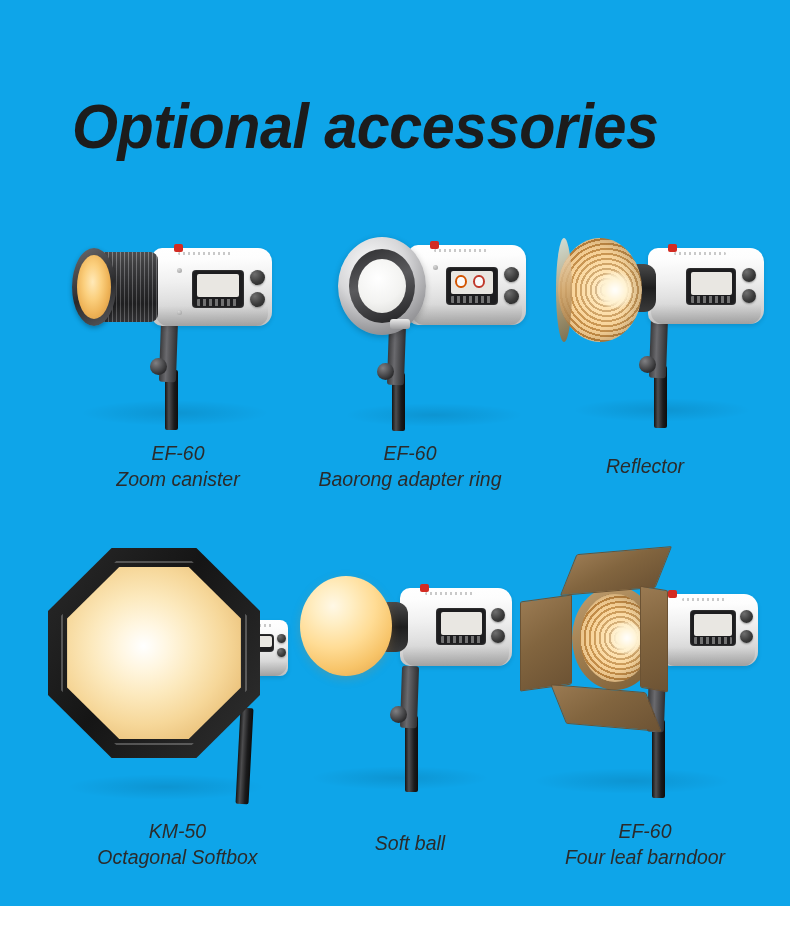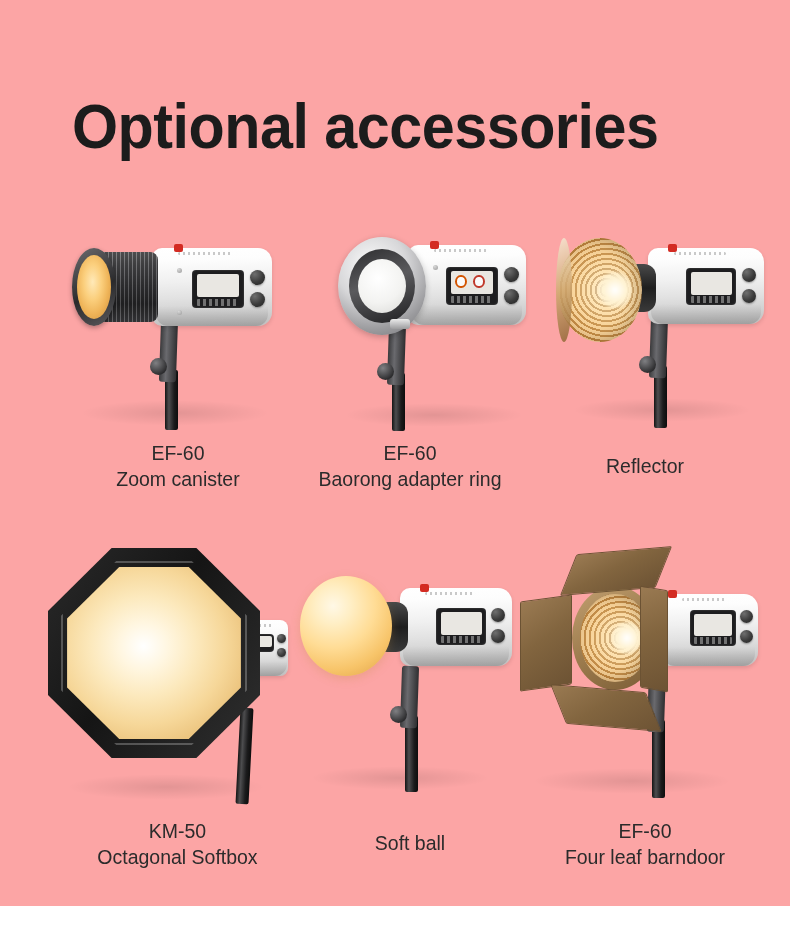--- a/index.html
+++ b/index.html
@@ -20,22 +20,23 @@
     height: 942px;
     background: #ffffff;
   }
 
   .canvas {
     position: absolute;
     left: 0;
     top: 0;
     width: 790px;
     height: 906px;
-    background: #fca5a5;
+    background: #0ea5e9;
     overflow: hidden;
+    font-style: italic;
   }
 
   
   .title {
     position: absolute;
     left: 72px;
     top: 90px;
     width: 660px;
     font-size: 63px;
     line-height: 72px;

